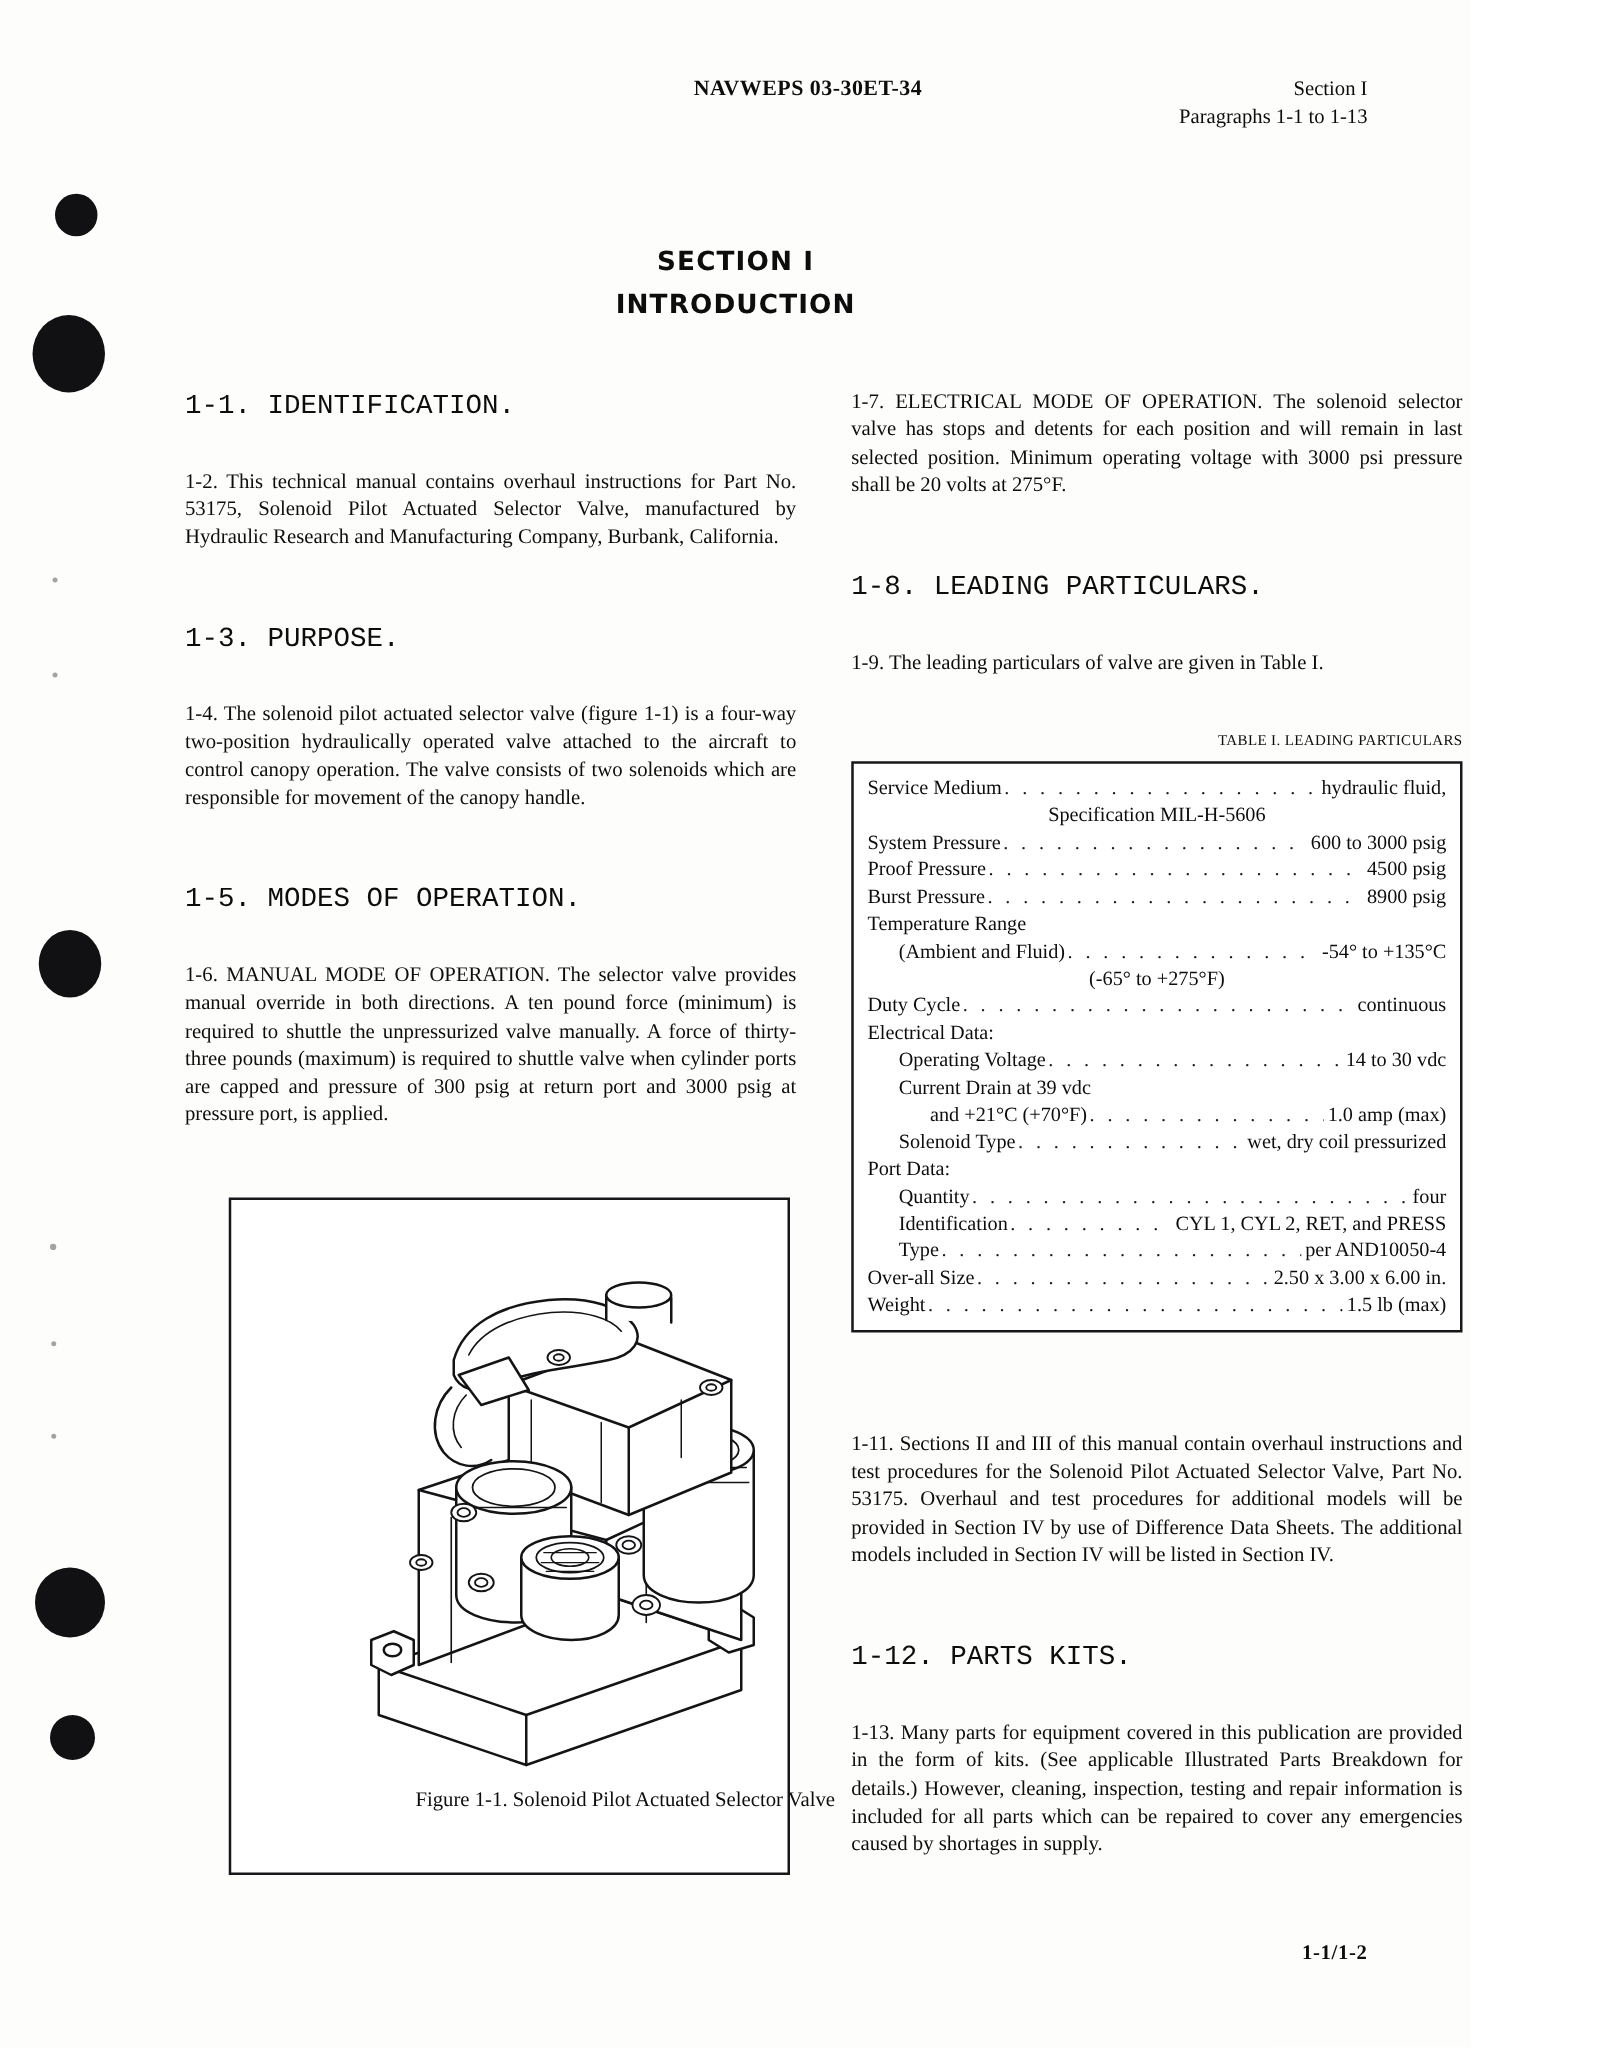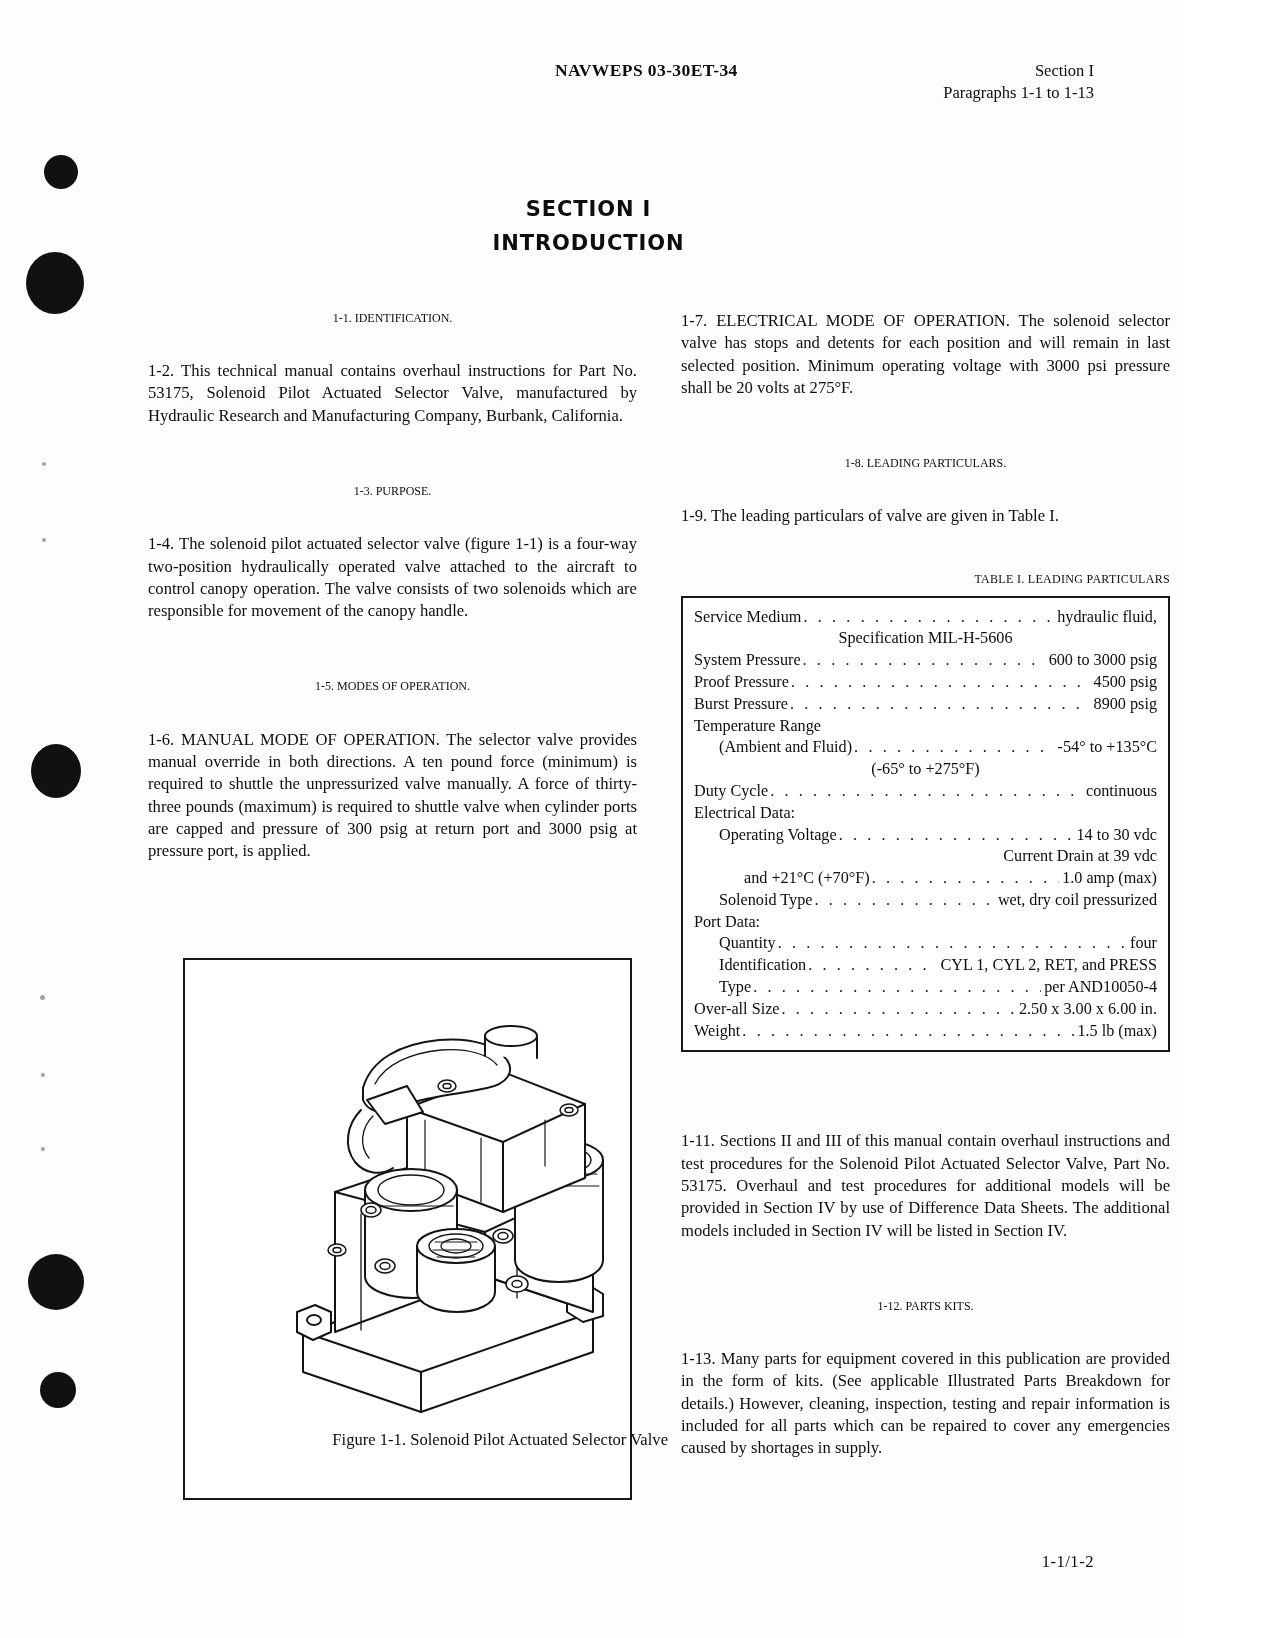--- a/index.html
+++ b/index.html
@@ -76,23 +76,24 @@
   p.para {
     margin: 0 0 0 0;
     font-size: 16.6px;
     line-height: 1.345;
     text-align: justify;
     text-justify: inter-word;
     hyphens: none;
   }
   p.head {
     margin: 0;
-    font-size: 12px;
+    font-size: 22px;
     line-height: 1.345;
-    text-align: center;
+    text-align: left;
+    font-family: Liberation Mono, monospace;
   }
   .gap-md { height: 34px; }
   .gap-lg { height: 44px; }
   .gap-xl { height: 56px; }
 
   
   .tbl-caption {
     text-align: right;
     font-size: 12px;
     letter-spacing: .3px;
@@ -125,21 +126,21 @@
     font-size: 16.2px;
     line-height: 1.345;
     text-align: center;
     white-space: nowrap;
   }
   .trow-plain {
     font-size: 16.2px;
     line-height: 1.345;
     white-space: nowrap;
   }
-  .ind1 { padding-left: 25px; text-align: right; }
+  .ind1 { padding-left: 25px; }
   .ind2 { padding-left: 50px; justify-content: center; }
 
   
   .fig-frame {
     position: absolute;
     left: 183px;
     top: 958px;
     width: 445px;
     height: 538px;
     border: 2.6px solid #17171a;
@@ -155,21 +156,21 @@
     font-size: 16.6px;
     white-space: nowrap;
   }
 
   
   .pg-num {
     position: absolute;
     right: 83px;
     top: 1552px;
     font-size: 16.6px;
-    font-weight: normal;
+    font-weight: bold;
     letter-spacing: .5px;
   }
 </style>
 </head>
 <body>
 
 <div id="page">
 
   <div class="punch" style="left:44px;  top:155px; width:34px;  height:34px;"></div>
   <div class="punch" style="left:26px;  top:252px; width:58px;  height:62px;"></div>

